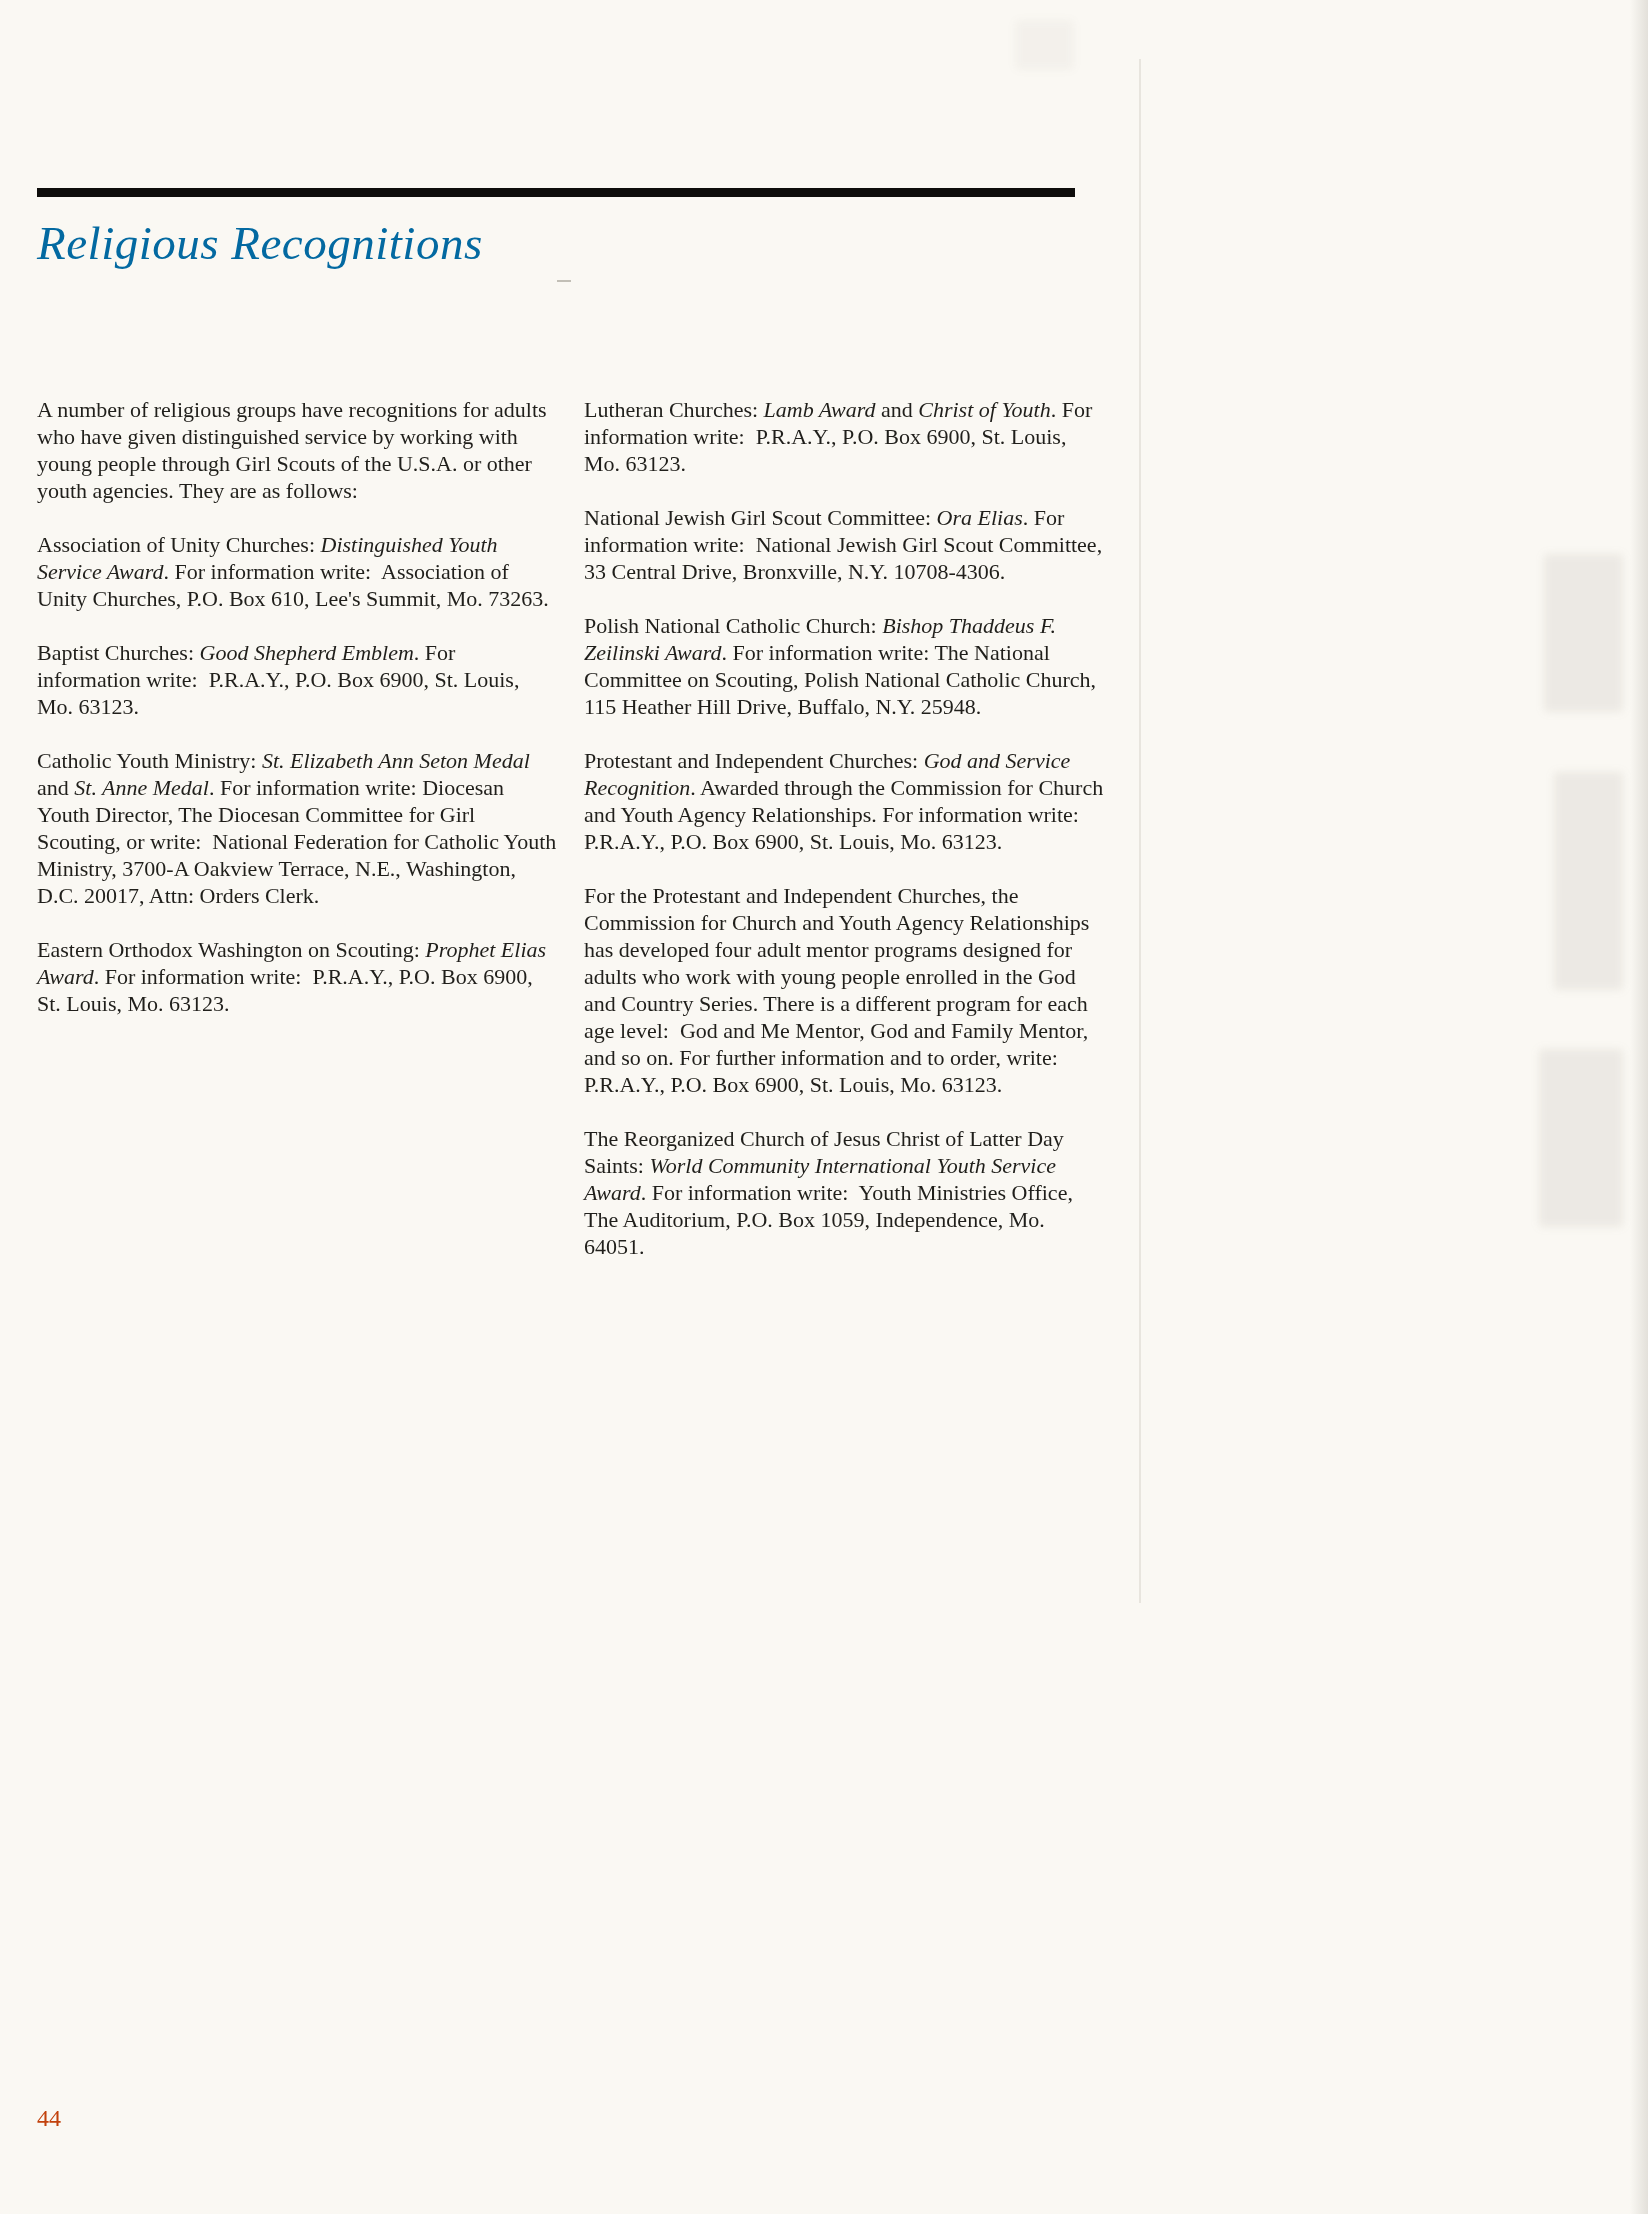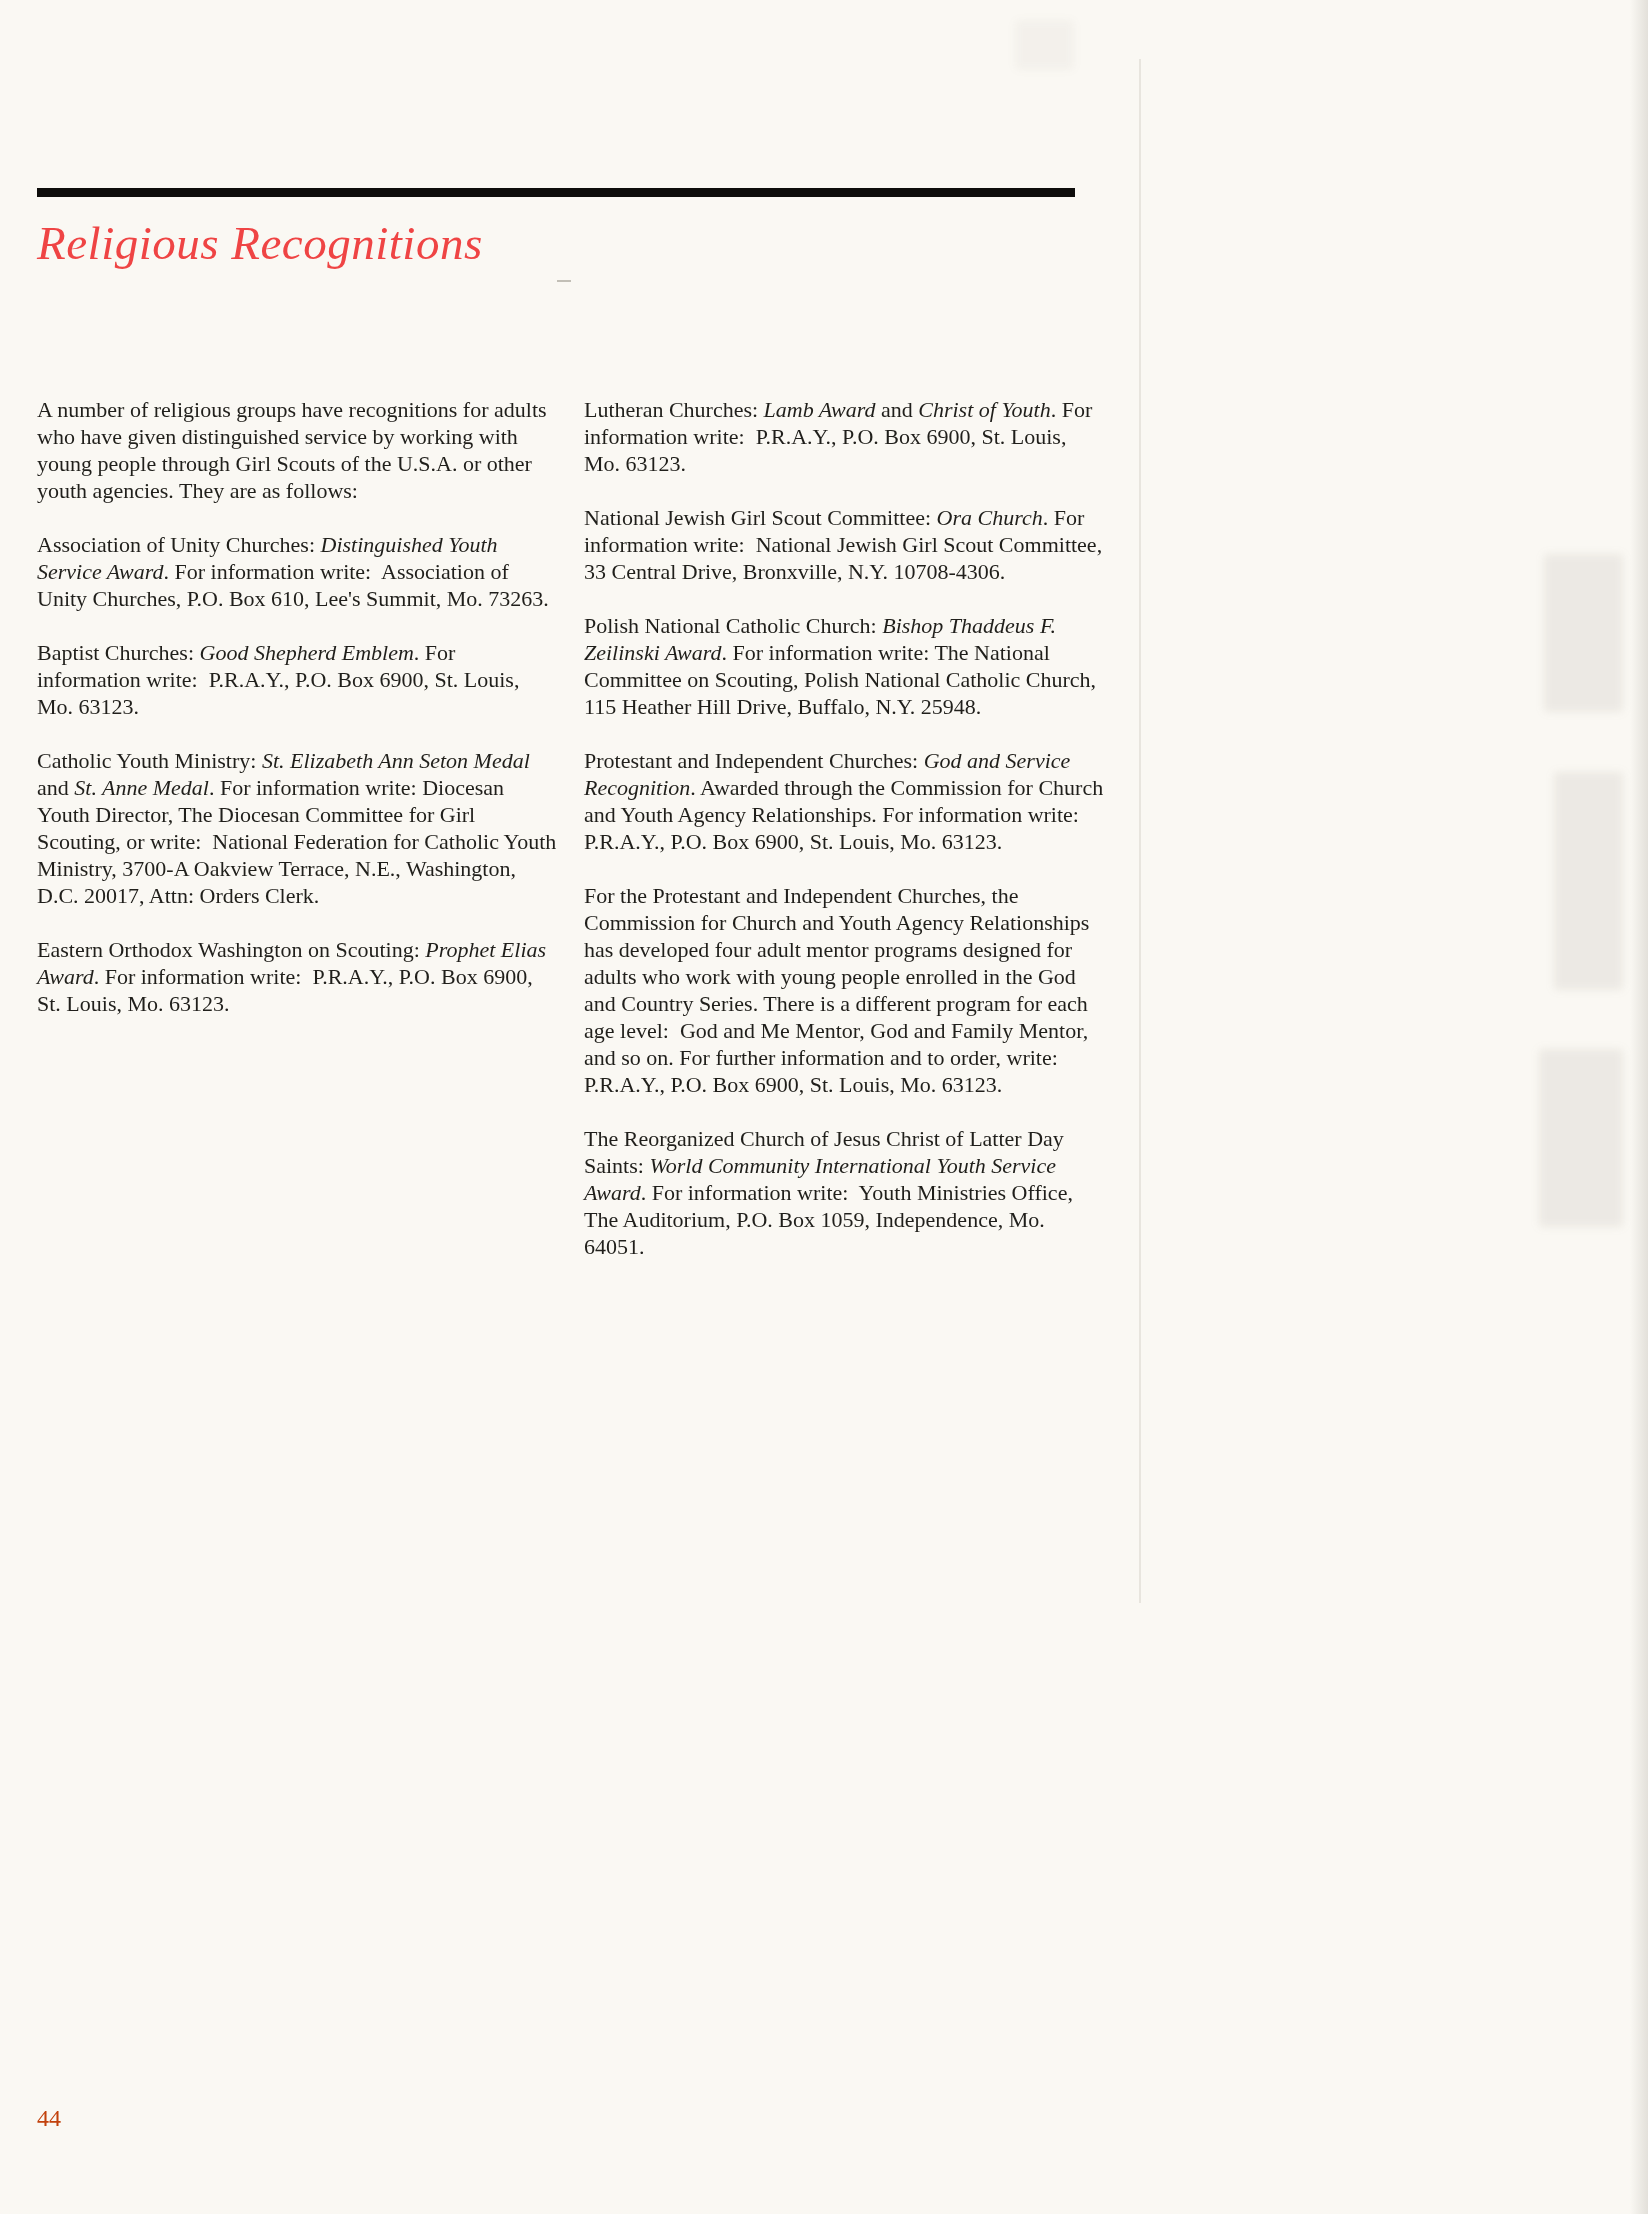--- a/index.html
+++ b/index.html
@@ -36,21 +36,21 @@
   }
   .title {
     position: absolute;
     left: 37px;
     top: 216px;
     margin: 0;
     font-size: 47px;
     font-weight: normal;
     font-style: italic;
     letter-spacing: 0.5px;
-    color: #ef4444;
+    color: #0369a1;
   }
   .columns {
     position: absolute;
     left: 37px;
     top: 396px;
     width: 1081px;
     display: flex;
     gap: 24px;
     align-items: flex-start;
   }
@@ -117,21 +117,21 @@
   <div class="columns">
     <div class="col">
         <p class="para"><span>A number of religious groups have recognitions for adults who have given distinguished service by working with young people through Girl Scouts of the U.S.A. or other youth agencies. They are as follows:</span></p>
         <p class="para"><span>Association of Unity Churches: </span><em>Distinguished Youth Service Award</em><span>. For information write:  Association of Unity Churches, P.O. Box 610, Lee's Summit, Mo. 73263.</span></p>
         <p class="para"><span>Baptist Churches: </span><em>Good Shepherd Emblem</em><span>. For information write:  P.R.A.Y., P.O. Box 6900, St. Louis, Mo. 63123.</span></p>
         <p class="para"><span>Catholic Youth Ministry: </span><em>St. Elizabeth Ann Seton Medal</em><span> and </span><em>St. Anne Medal</em><span>. For information write: Diocesan Youth Director, The Diocesan Committee for Girl Scouting, or write:  National Federation for Catholic Youth Ministry, 3700-A Oakview Terrace, N.E., Washington, D.C. 20017, Attn: Orders Clerk.</span></p>
         <p class="para"><span>Eastern Orthodox Washington on Scouting: </span><em>Prophet Elias Award</em><span>. For information write:  P.R.A.Y., P.O. Box 6900, St. Louis, Mo. 63123.</span></p>
       </div>
     <div class="col">
         <p class="para"><span>Lutheran Churches: </span><em>Lamb Award</em><span> and </span><em>Christ of Youth</em><span>. For information write:  P.R.A.Y., P.O. Box 6900, St. Louis, Mo. 63123.</span></p>
-        <p class="para"><span>National Jewish Girl Scout Committee: </span><em>Ora Church</em><span>. For information write:  National Jewish Girl Scout Committee, 33 Central Drive, Bronxville, N.Y. 10708-4306.</span></p>
+        <p class="para"><span>National Jewish Girl Scout Committee: </span><em>Ora Elias</em><span>. For information write:  National Jewish Girl Scout Committee, 33 Central Drive, Bronxville, N.Y. 10708-4306.</span></p>
         <p class="para"><span>Polish National Catholic Church: </span><em>Bishop Thaddeus F. Zeilinski Award</em><span>. For information write: The National Committee on Scouting, Polish National Catholic Church, 115 Heather Hill Drive, Buffalo, N.Y. 25948.</span></p>
         <p class="para"><span>Protestant and Independent Churches: </span><em>God and Service Recognition</em><span>. Awarded through the Commission for Church and Youth Agency Relationships. For information write:  P.R.A.Y., P.O. Box 6900, St. Louis, Mo. 63123.</span></p>
         <p class="para"><span>For the Protestant and Independent Churches, the Commission for Church and Youth Agency Relationships has developed four adult mentor programs designed for adults who work with young people enrolled in the God and Country Series. There is a different program for each age level:  God and Me Mentor, God and Family Mentor, and so on. For further information and to order, write:  P.R.A.Y., P.O. Box 6900, St. Louis, Mo. 63123.</span></p>
         <p class="para"><span>The Reorganized Church of Jesus Christ of Latter Day Saints: </span><em>World Community International Youth Service Award</em><span>. For information write:  Youth Ministries Office, The Auditorium, P.O. Box 1059, Independence, Mo. 64051.</span></p>
       </div>
   </div>
 
   <div class="page-number">44</div>
 
   <div class="artifact fold-line"></div>

